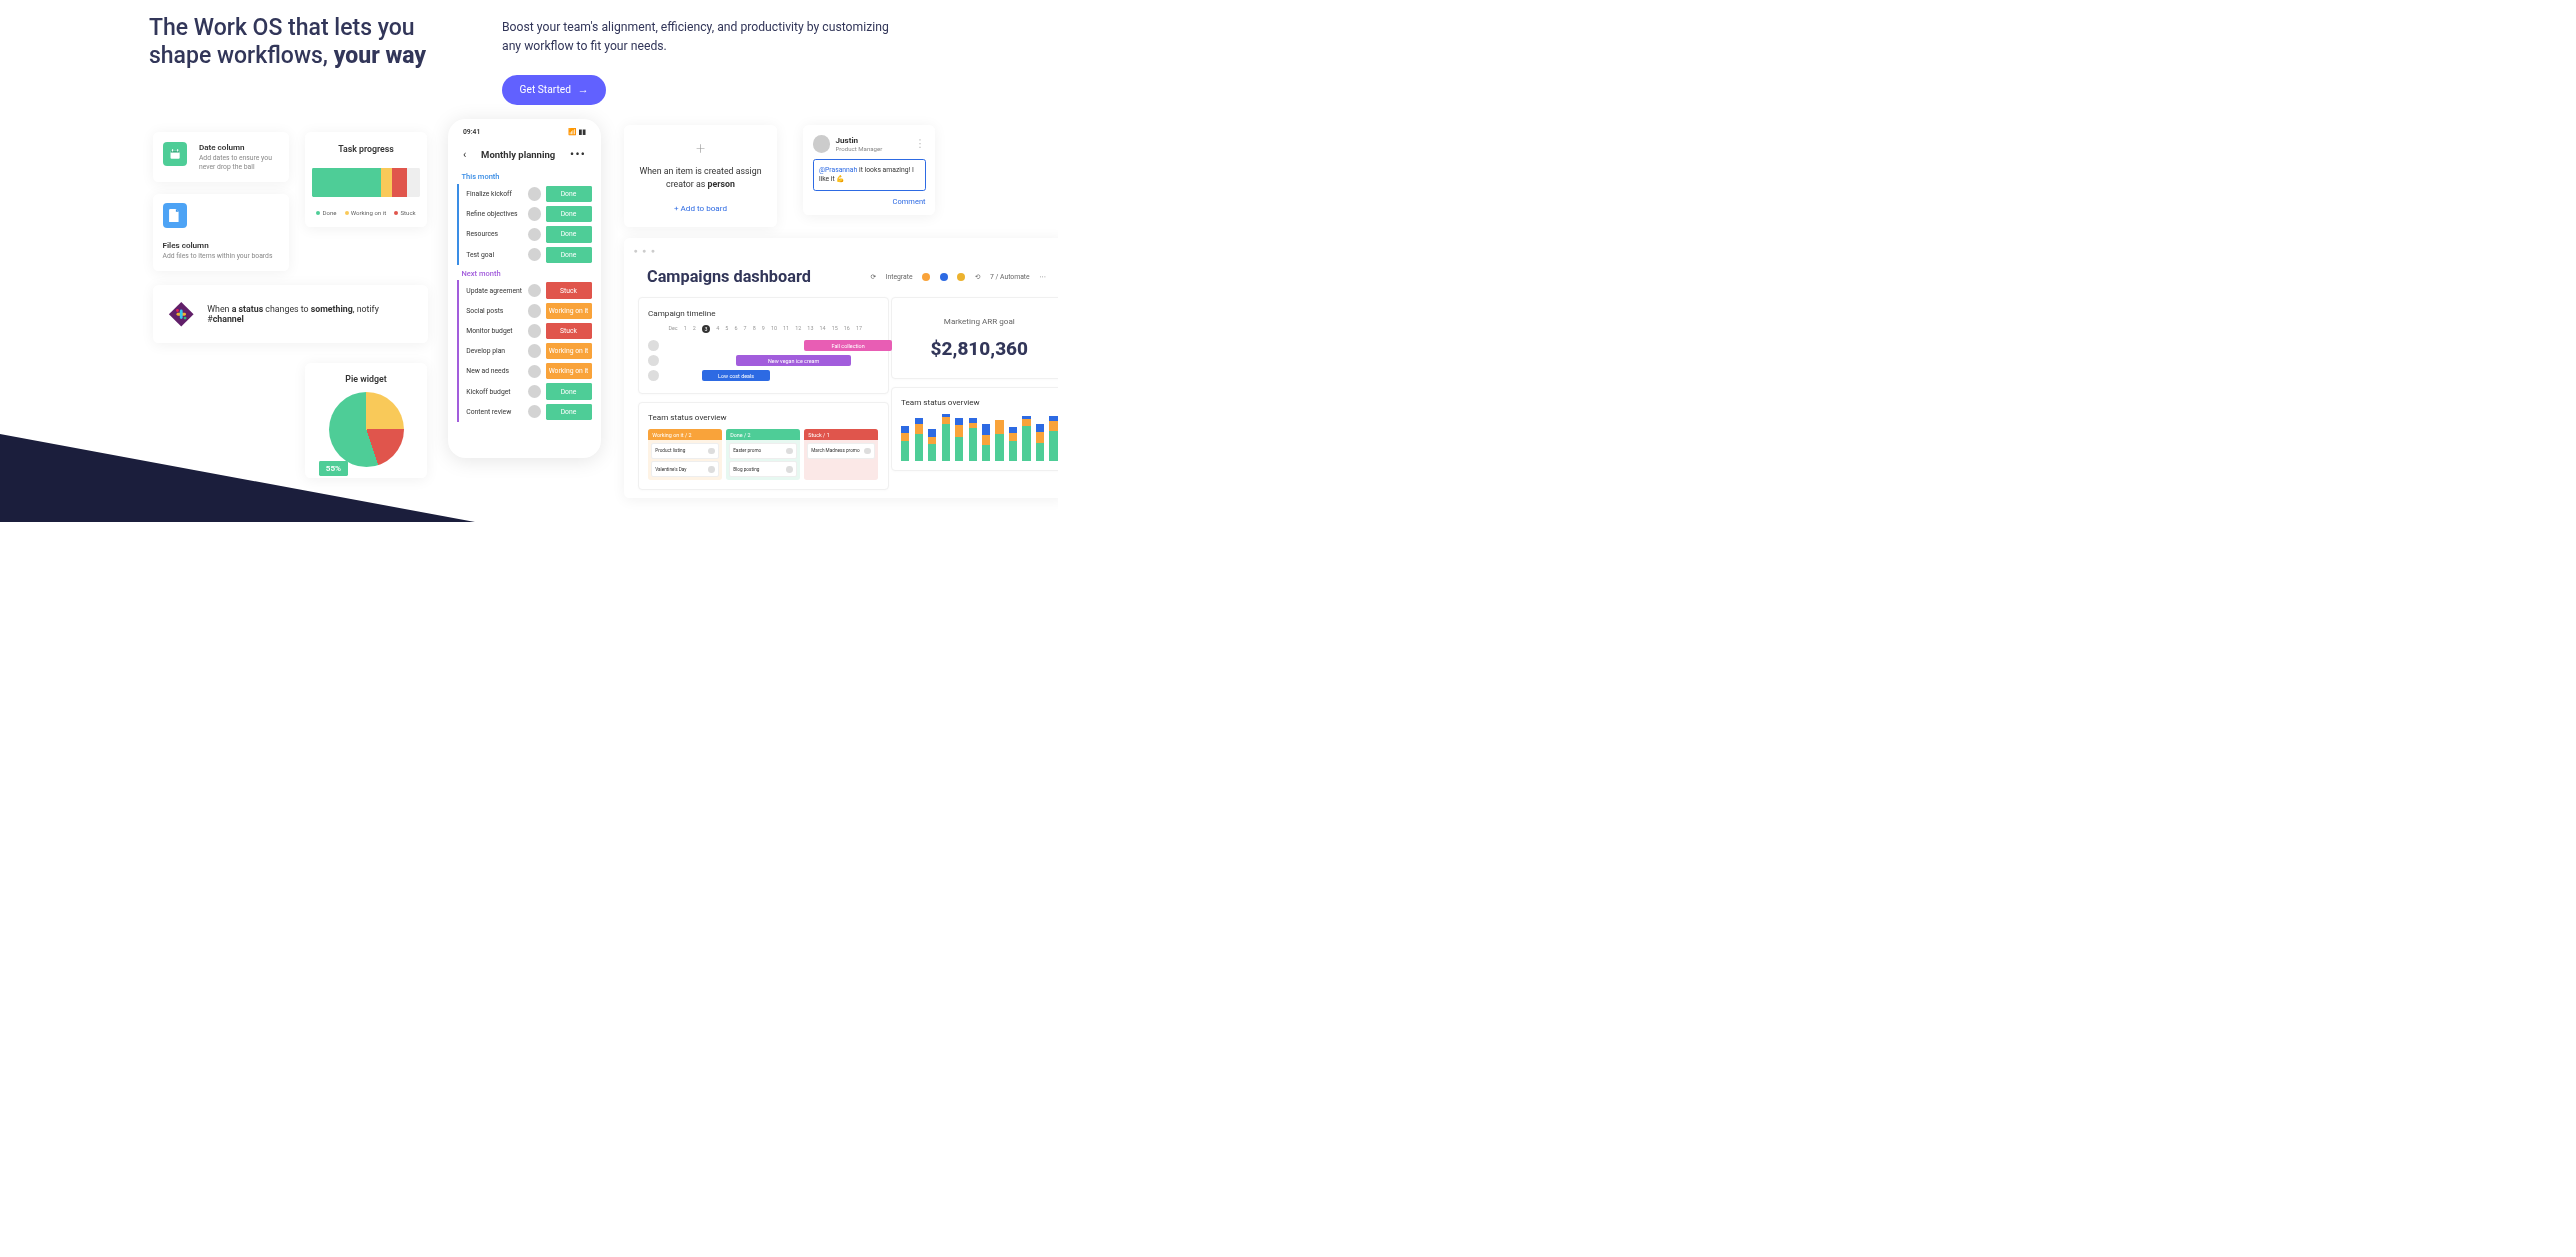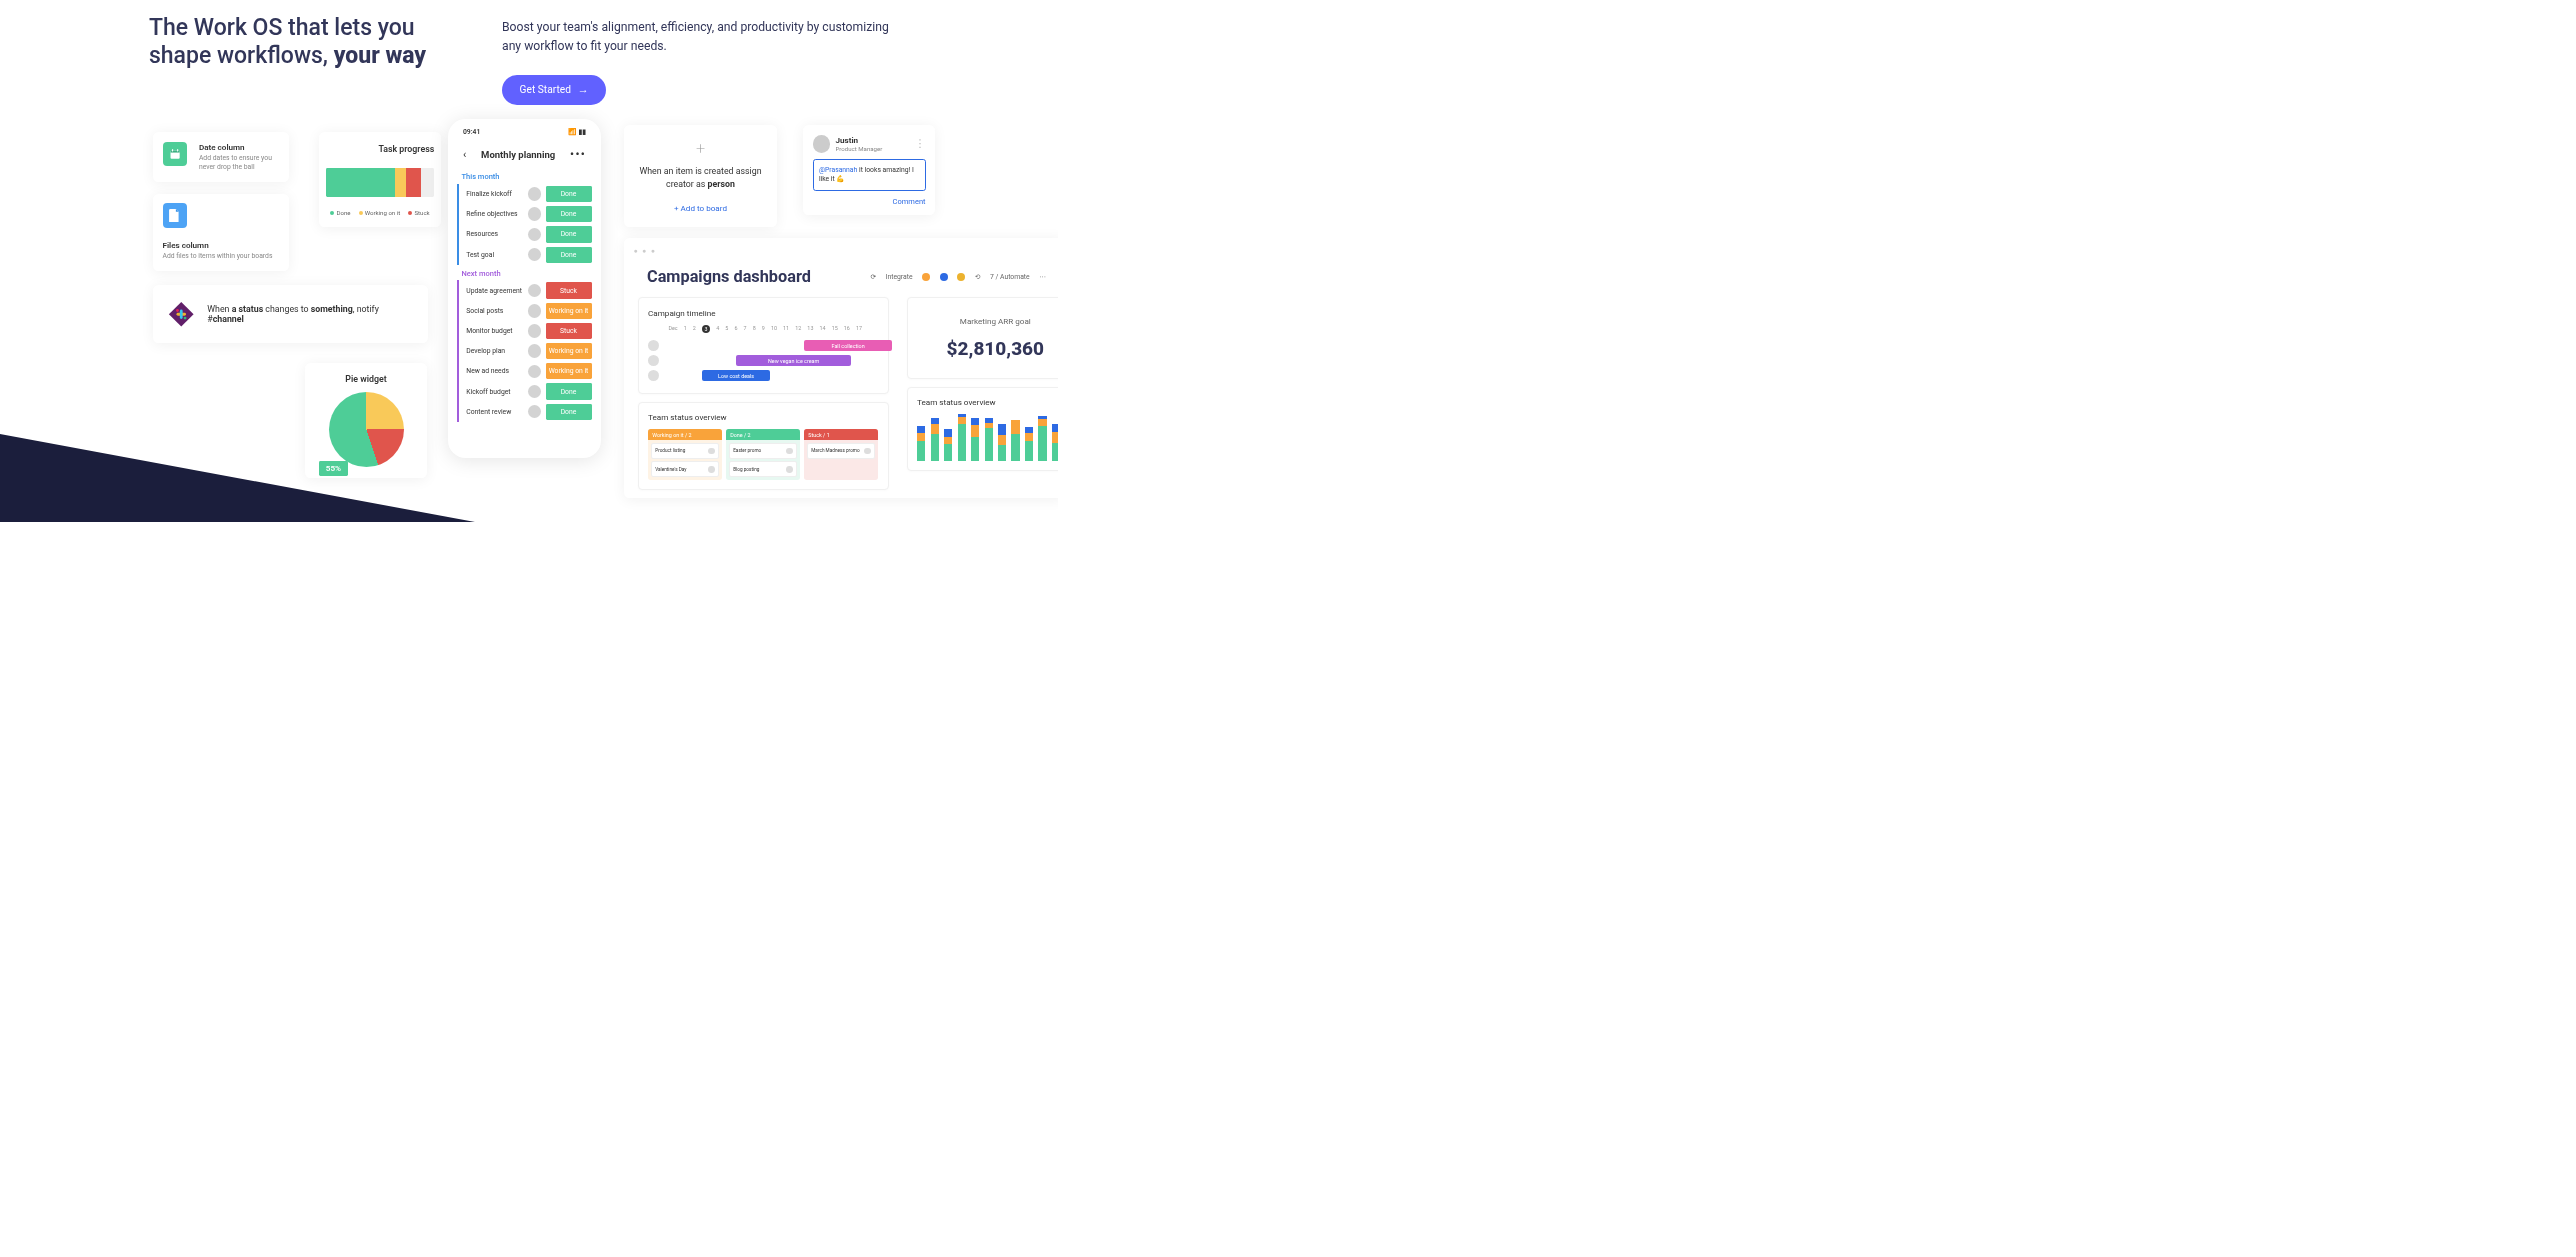--- a/index.html
+++ b/index.html
@@ -89,21 +89,21 @@
 .comment-box .mention { color: #2d6ae3; }
 .comment-link { text-align: right; color: #2d6ae3; font-size: 7.5px; margin-top: 5.4px; }
 
 
 .dash-card { width: 441px; padding: 9.5px 0 0 0; }
 .dash-dots { padding: 0 9.5px 5.4px; font-size: 6.8px; color: #ccc; letter-spacing: 1.4px; }
 .dash-header { display: flex; justify-content: space-between; align-items: center; padding: 6.8px 19px 11px 23px; }
 .dash-header h2 { font-size: 16.3px; font-weight: 700; color: #323659; }
 .dash-tools { display: flex; align-items: center; gap: 9.5px; font-size: 6.8px; color: #666; }
 .dash-tools .chip { width: 8.1px; height: 8.1px; border-radius: 50%; }
-.dash-body { display: flex; gap: 18px; padding: 0 13.6px; }
+.dash-body { display: flex; gap: 2px; padding: 0 13.6px; }
 .dash-left { flex: 0 0 251px; }
 .dash-right { flex: 1; }
 .dash-panel { background: #fff; border: 0.7px solid #f0f0f0; border-radius: 4.1px; padding: 9.5px; margin-bottom: 8.1px; box-shadow: 0 0.7px 2.7px rgba(0,0,0,0.02); }
 .dash-panel .ptitle { font-size: 8.1px; color: #333; margin-bottom: 6.8px; }
 
 
 .timeline-head { display: flex; gap: 6.1px; font-size: 5.4px; color: #999; margin-bottom: 5.4px; padding-left: 20.3px; }
 .timeline-head .th-active { background: #333; color: #fff; border-radius: 50%; width: 8.1px; height: 8.1px; display: inline-flex; align-items: center; justify-content: center; }
 .timeline-row { display: flex; align-items: center; height: 15px; position: relative; }
 .timeline-row .avatar { width: 11px; height: 11px; border-radius: 50%; background: #ddd; margin-right: 6.8px; }
@@ -168,21 +168,21 @@
           <path d="M2 0h8l4 4v14a2 2 0 0 1-2 2H2a2 2 0 0 1-2-2V2a2 2 0 0 1 2-2z"></path>
           <path d="M10 0v4h4" fill="#3a93e5"></path>
         </svg>
     </div>
     <div class="col-body">
       <div class="title">Files column</div>
       <div class="desc">Add files to items within your boards</div>
     </div>
   </div>
 
-  <div class="card progress-card" style="left:319px; top:13.6px;text-align:right;">
+  <div class="card progress-card" style="left:305px; top:13.6px;">
     <div class="title">Task progress</div>
     <div class="progress-bar">
       <div class="pb-done"></div>
         <div class="pb-work"></div>
         <div class="pb-stuck"></div>
         <div class="pb-other"></div>
     </div>
     <div class="legend">
       <span><span class="dot" style="background:#4ecd97"></span><span>Done</span></span>
       <span><span class="dot" style="background:#f9c959"></span><span>Working on it</span></span>

